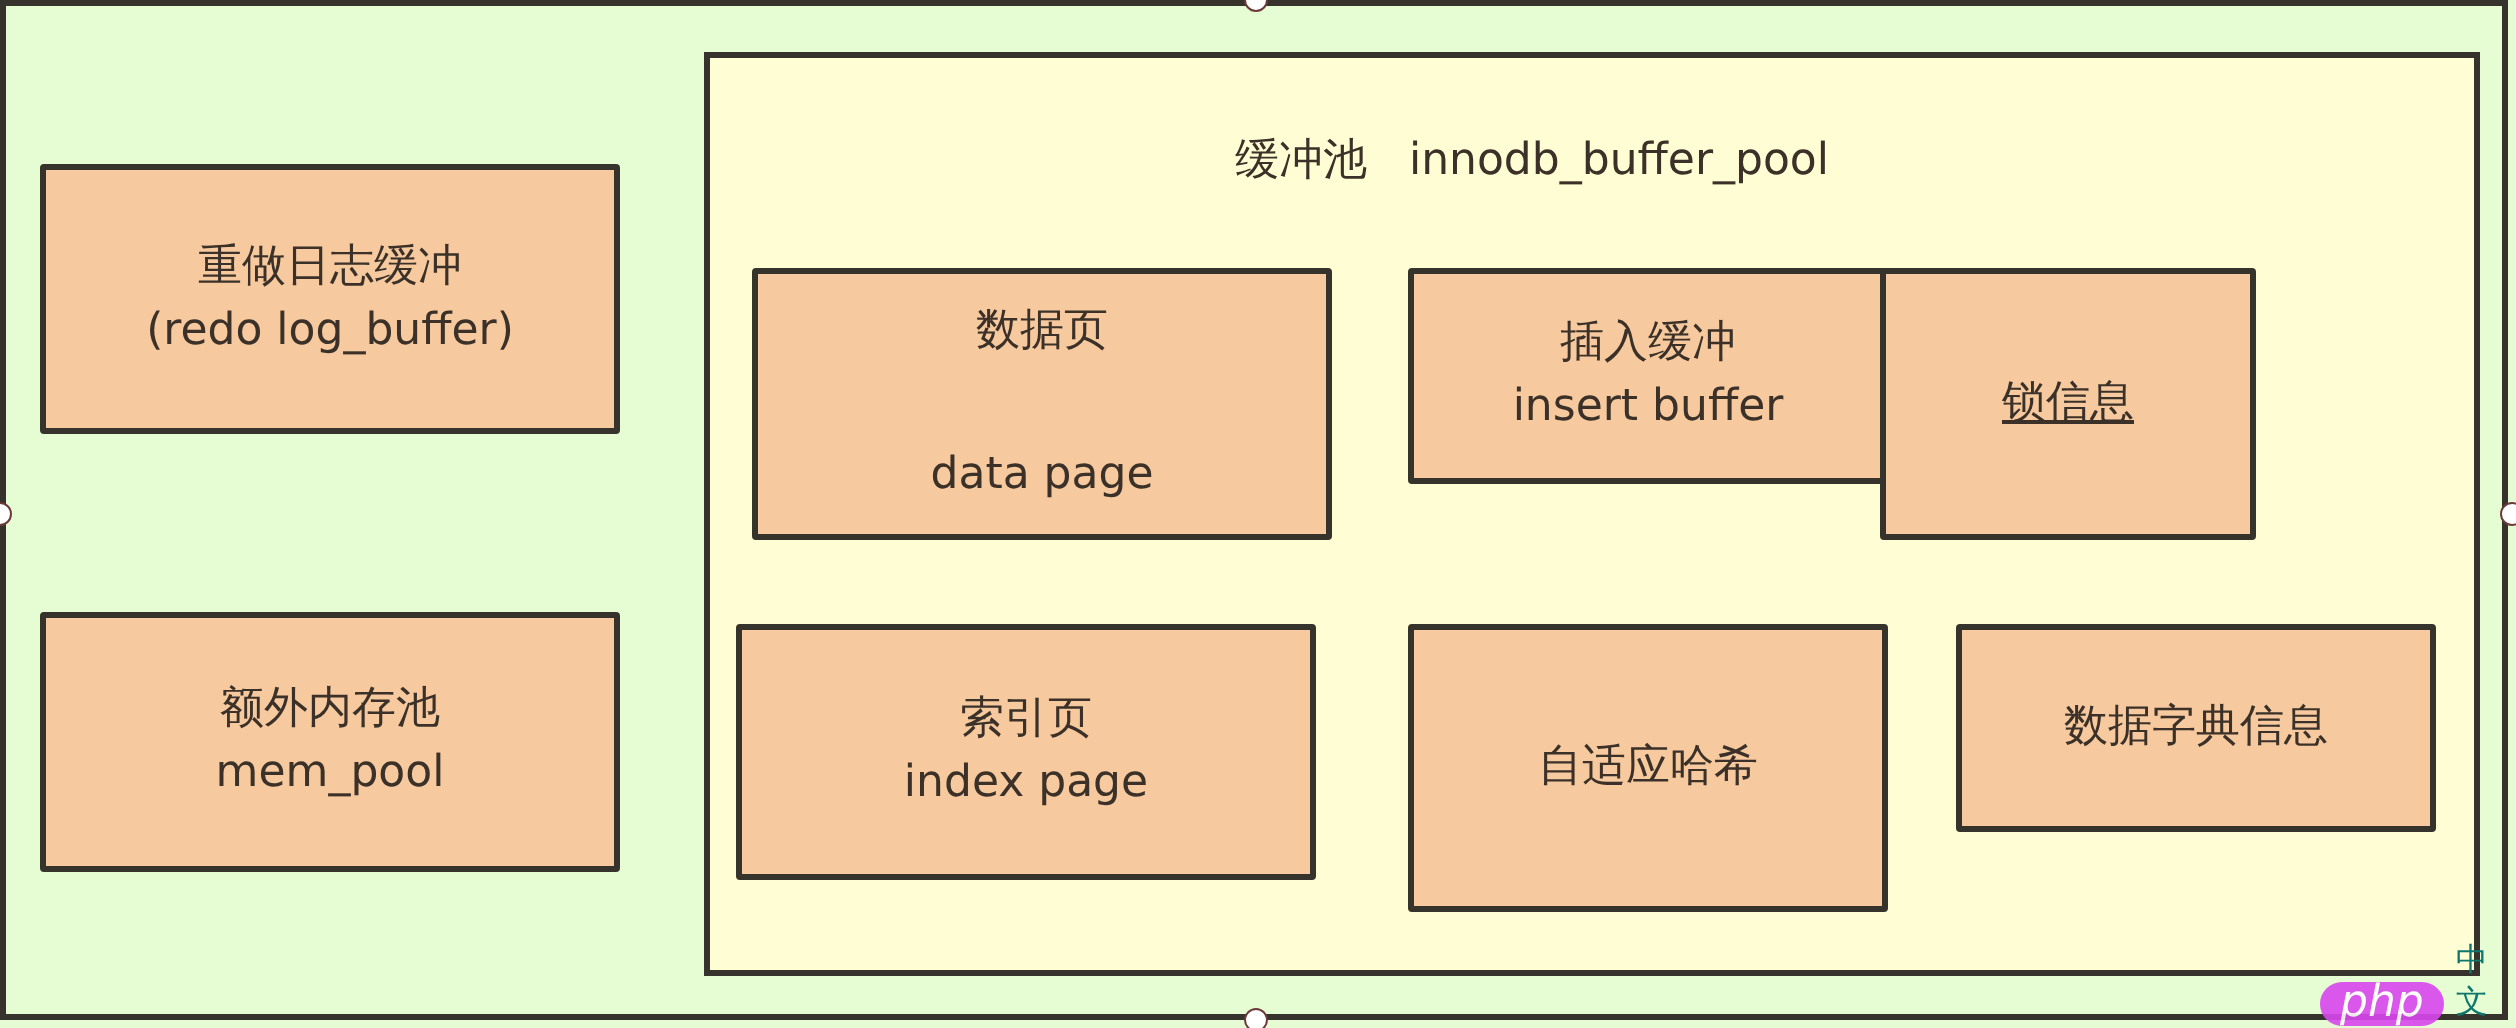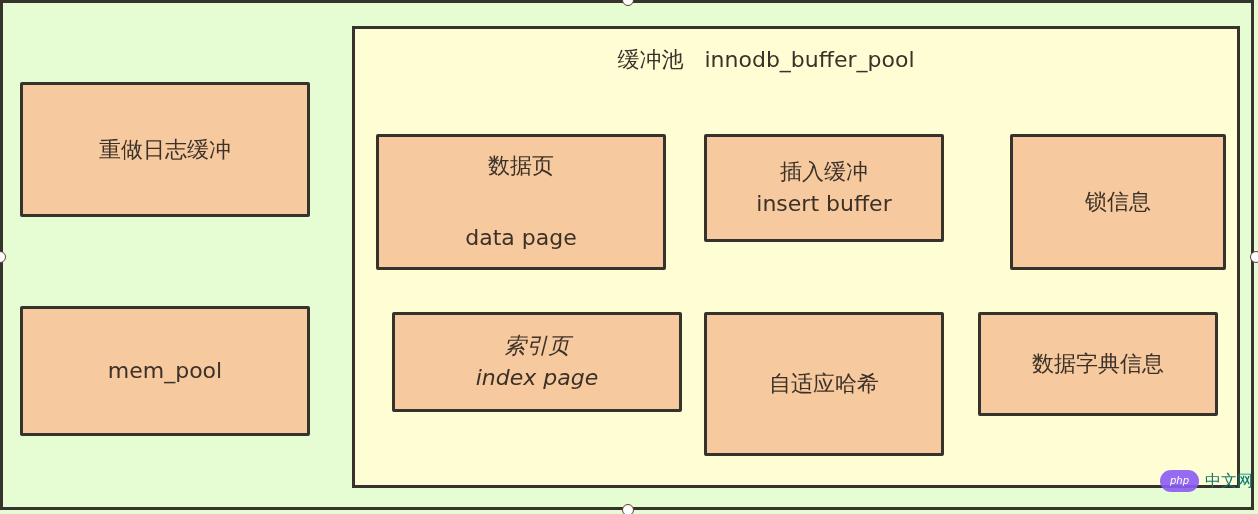--- a/index.html
+++ b/index.html
@@ -3,57 +3,59 @@
 <meta charset="utf-8">
 <style>
   html, body { margin:0; padding:0; }
   body { width:1258px; height:514px; position:relative; overflow:hidden; background:#e6fbd3; font-family:"DejaVu Sans","Liberation Sans",sans-serif; color:#3b3128; }
   .frame { position:absolute; left:0; top:0; width:1254px; height:510px; border:3px solid #35332c; box-sizing:border-box; background:#e6fcd2; }
   .handle { position:absolute; width:12px; height:12px; border-radius:50%; background:#fff; border:1.5px solid #6b3a3a; box-sizing:border-box; }
   .pool { position:absolute; left:352px; top:26px; width:888px; height:462px; border:3px solid #35332c; box-sizing:border-box; background:#fffdd3; }
   .pool-title { position:absolute; left:0; top:54px; width:100%; text-align:center; font-size:22px; color:#3b3128; margin-left:-30px; white-space:pre; }
   .box { position:absolute; border:3px solid #35332c; border-radius:2px; box-sizing:border-box; background:#f6c99e; display:flex; flex-direction:column; align-items:center; justify-content:center; text-align:right; font-size:22px; line-height:32px; color:#3b3128; }
   .watermark { position:absolute; left:1160px; top:470px; display:flex; align-items:center; gap:6px; }
-  .wm-logo { background:#8b5cf6; color:#fff; font-style:italic; font-size:10px; padding:0 10px; border-radius:14px; line-height:22px; opacity:0.9; }
+  .wm-logo { background:#d946ef; color:#fff; font-style:italic; font-size:22px; padding:0 10px; border-radius:14px; line-height:22px; opacity:0.9; }
   .wm-text { font-size:16px; color:#0f766e; }
 </style>
 </head>
 <body>
 
 <div class="frame"></div>
 
 <div class="handle" style="left:622px; top:-6px;"></div>
 <div class="handle" style="left:622px; top:504px;"></div>
 <div class="handle" style="left:-6px; top:251px;"></div>
 <div class="handle" style="left:1250px; top:251px;"></div>
 
 <div class="box" style="left:20px; top:82px; width:290px; height:135px;">
   <div>重做日志缓冲</div>
+  <div>(redo log_buffer)</div>
 </div>
 
 <div class="box" style="left:20px; top:306px; width:290px; height:130px;">
+  <div>额外内存池</div>
   <div>mem_pool</div>
 </div>
 
 <div class="pool">
-  <div class="pool-title" style="top:16px;">缓冲池   innodb_buffer_pool</div>
+  <div class="pool-title" style="top:36px;">缓冲池   innodb_buffer_pool</div>
 </div>
 
 <div class="box" style="left:376px; top:134px; width:290px; height:136px;gap:40px;">
   <div>数据页</div>
   <div>data page</div>
 </div>
 <div class="box" style="left:704px; top:134px; width:240px; height:108px;">
   <div>插入缓冲</div>
   <div>insert buffer</div>
 </div>
-<div class="box" style="left:1010px; top:134px; width:216px; height:136px;">
+<div class="box" style="left:940px; top:134px; width:188px; height:136px;text-decoration:underline;">
   <div>锁信息</div>
 </div>
-<div class="box" style="left:392px; top:312px; width:290px; height:100px;font-style:italic;">
+<div class="box" style="left:368px; top:312px; width:290px; height:128px;">
   <div>索引页</div>
   <div>index page</div>
 </div>
 <div class="box" style="left:704px; top:312px; width:240px; height:144px;">
   <div>自适应哈希</div>
 </div>
 <div class="box" style="left:978px; top:312px; width:240px; height:104px;">
   <div>数据字典信息</div>
 </div>
 

